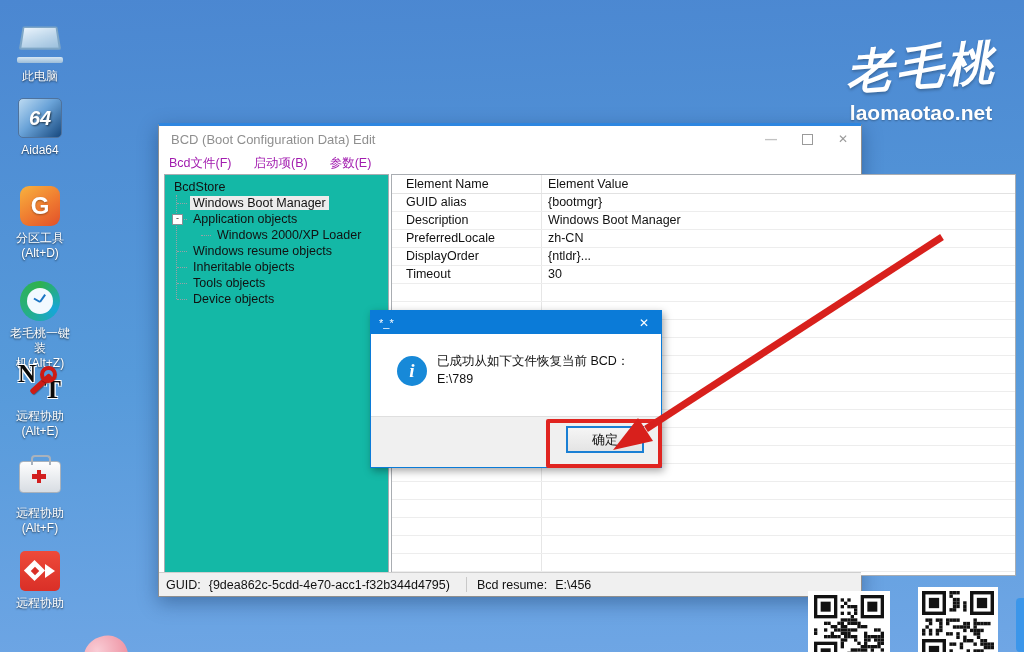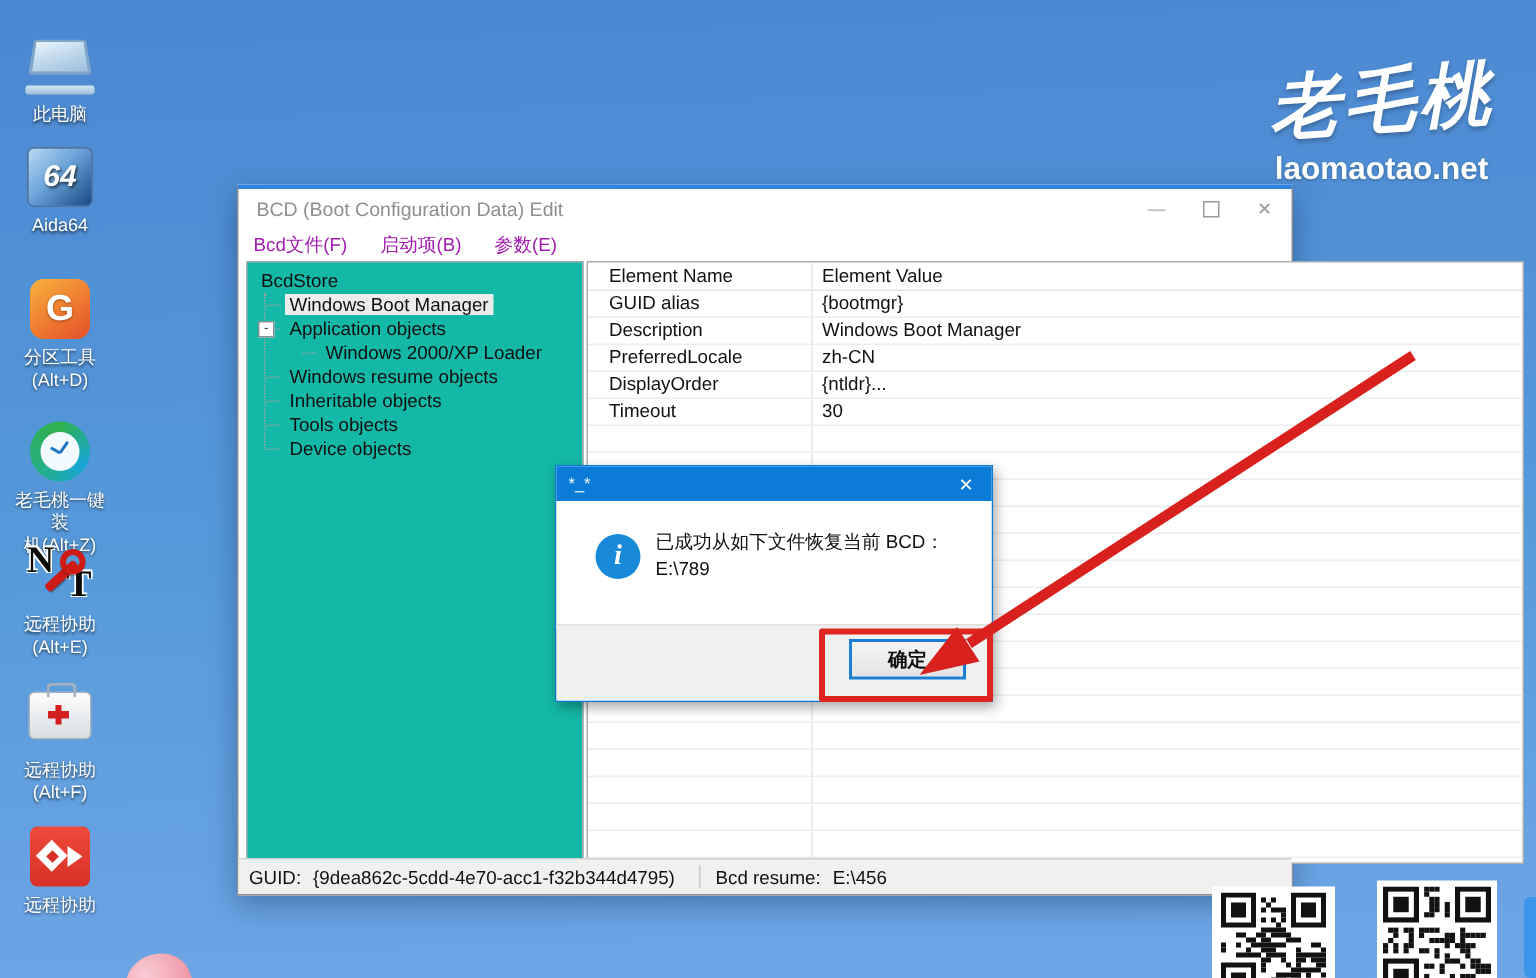--- a/index.html
+++ b/index.html
@@ -82,21 +82,21 @@
 
   
   .dialog{position:absolute;left:370px;top:310px;width:292px;height:158px;background:#fff;border:1px solid #0b7bd8;box-sizing:border-box;box-shadow:2px 3px 8px rgba(0,0,0,.35);z-index:5;}
   .dlg-title{position:absolute;left:0;top:0;right:0;height:23px;background:#0b7bd8;display:flex;align-items:center;}
   .dlg-title .t{color:#fff;font-size:11px;margin-left:8px;flex:1;}
   .dlg-close{width:34px;height:23px;display:flex;align-items:center;justify-content:center;color:#fff;font-size:12px;}
   .dlg-body{position:absolute;left:0;top:23px;right:0;height:85px;background:#fff;}
   .info-ic{position:absolute;left:26px;top:22px;width:30px;height:30px;border-radius:50%;background:#1789d8;color:#fff;display:flex;align-items:center;justify-content:center;font-family:"Liberation Serif","DejaVu Serif",serif;font-size:19px;font-style:italic;font-weight:bold;}
   .dlg-msg{position:absolute;left:66px;top:18px;font-size:12.5px;color:#111;line-height:18px;}
   .dlg-footer{position:absolute;left:0;bottom:0;right:0;height:50px;background:#f0f0f0;border-top:1px solid #dfdfdf;}
-  .okbtn{position:absolute;left:195px;top:9px;width:78px;height:27px;background:linear-gradient(#f5f5f5,#e4e4e4);border:2px solid #1a7fd4;box-sizing:border-box;font-size:13px;color:#111;display:flex;align-items:center;justify-content:center;font-weight:bold;}
+  .okbtn{position:absolute;left:195px;top:9px;width:78px;height:27px;background:linear-gradient(#f5f5f5,#e4e4e4);border:2px solid #1a7fd4;box-sizing:border-box;font-size:13px;color:#111;display:flex;align-items:center;justify-content:center;}
 
   
   .red-rect{position:absolute;left:546px;top:419px;width:116px;height:49px;border:4px solid #e02420;border-radius:2px;box-sizing:border-box;z-index:9;}
   .arrow-svg{position:absolute;left:0;top:0;z-index:9;pointer-events:none;}
 
   
   .qr{position:absolute;background:#fff;padding:4px;z-index:6;}
   .qr svg{display:block;}
   .qr1{left:808px;top:591px;width:74px;height:70px;}
   .qr2{left:918px;top:587px;width:72px;height:72px;}

